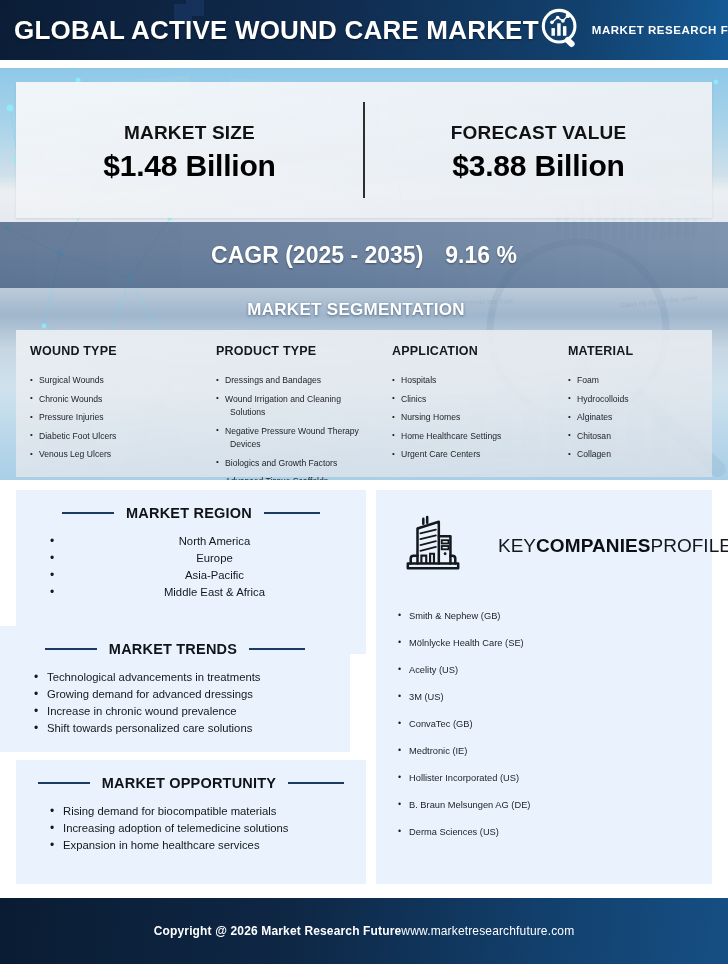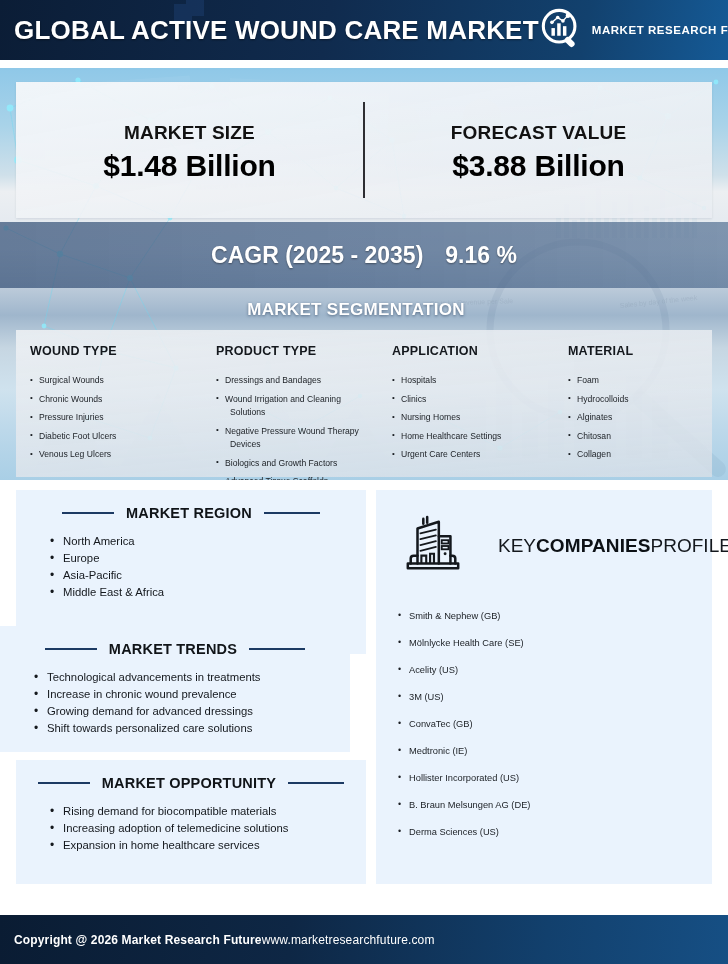--- a/index.html
+++ b/index.html
@@ -89,21 +89,21 @@
   }
   .seg-list li.cont { margin-top:-5px; padding-left:14px; }
   .seg-list li.cont::before { content:""; }
   .seg-list li.overflow { color:#1b1f24; }
 
   
   .lower { position:absolute; left:0; top:480px; width:728px; height:404px; background:#ffffff; z-index:8; }
   .card {
     position:absolute; background:#eaf3fd;
   }
-  #card-region      { left:16px;  top:10px;  width:350px; height:164px; }
+  #card-region      { left:16px;  top:10px;  width:350px; height:164px;text-align:center; }
   #card-trends      { left:0;  top:146px; width:350px; height:126px; }
   #card-opportunity { left:16px;  top:280px; width:350px; height:124px; }
   #card-companies   { left:376px; top:10px;  width:336px; height:394px; }
 
   .card-head {
     display:flex; align-items:center; justify-content:center; gap:12px;
     padding-top:15px;
   }
   .card-head .rule { width:52px; height:2.5px; background:#1c3a63; }
   .card-head .rule.right { width:56px; }
@@ -140,23 +140,23 @@
     position:absolute; left:24px; top:1px; font-size:12.5px; font-weight:bold;
     color:rgba(255,255,255,.78); letter-spacing:.3px; white-space:nowrap;
   }
   .ghost-right {
     position:absolute; right:12px; top:2px; font-size:11.5px; font-weight:bold;
     color:rgba(255,255,255,.72); letter-spacing:.2px; white-space:nowrap;
   }
 
   
   .footer {
-    position:absolute; left:0; bottom:0; width:728px; height:49px;
+    position:absolute; left:0; bottom:0; width:728px; height:66px;
     background: linear-gradient(95deg,#0a1c33 0%, #0e2745 40%, #12406d 75%, #164f84 100%);
-    display:flex; align-items:center; justify-content:flex-start;
+    display:flex; align-items:center; justify-content:center;
     padding:0 14px; z-index:20;
   }
   .footer-left { color:#fff; font-size:12px; font-weight:bold; letter-spacing:.15px; }
   .footer-right { color:#fff; font-size:12px; letter-spacing:.15px; }
 </style>
 </head>
 <body>
 
 <div class="page">
 
@@ -383,22 +383,22 @@
     </div>
 
     <div class="card" id="card-trends">
       <div class="card-head">
         <span class="rule"></span>
         <span class="card-title">MARKET TRENDS</span>
         <span class="rule right"></span>
       </div>
       <ul class="card-list">
         <li>Technological advancements in treatments</li>
+        <li>Growing demand for advanced dressings</li>
         <li>Increase in chronic wound prevalence</li>
-        <li>Growing demand for advanced dressings</li>
         <li>Shift towards personalized care solutions</li>
       </ul>
     </div>
 
     <div class="card" id="card-opportunity">
       <div class="card-head">
         <span class="rule"></span>
         <span class="card-title">MARKET OPPORTUNITY</span>
         <span class="rule right"></span>
       </div>

